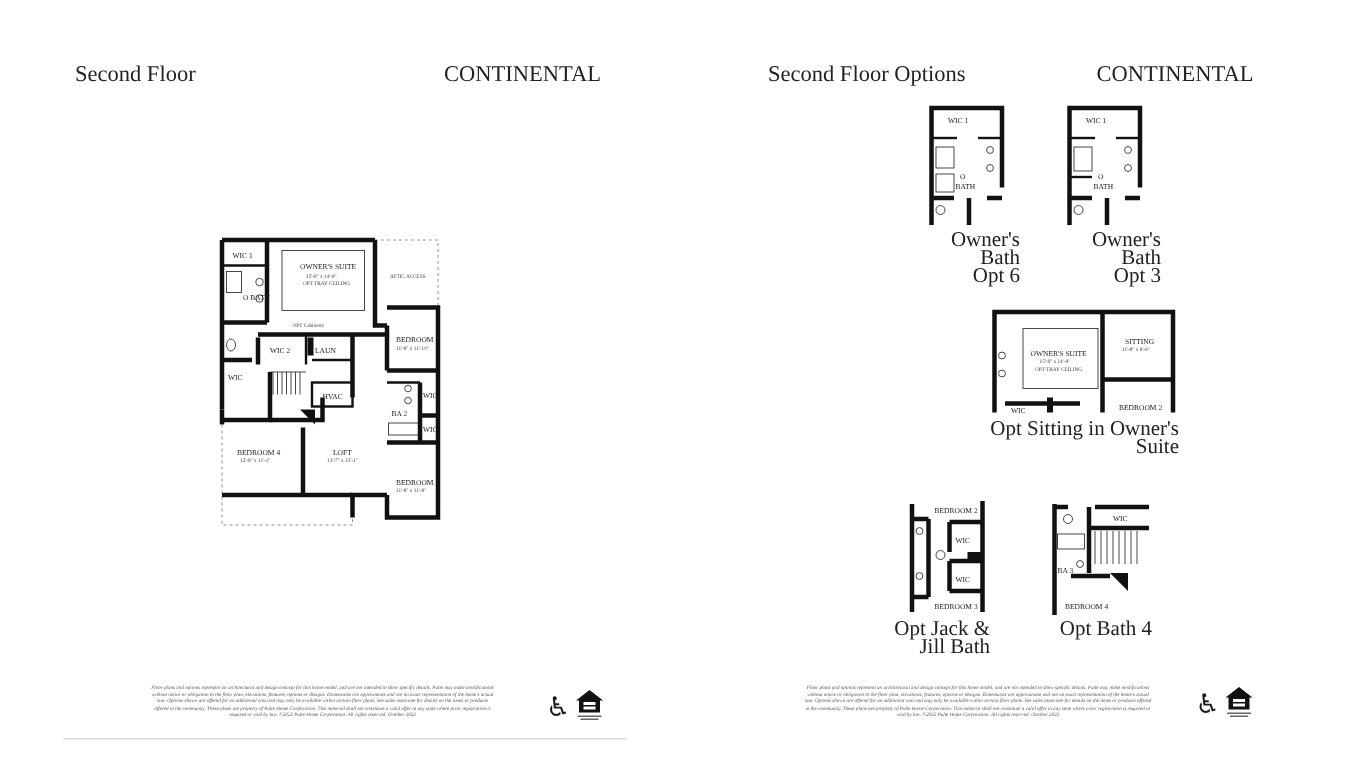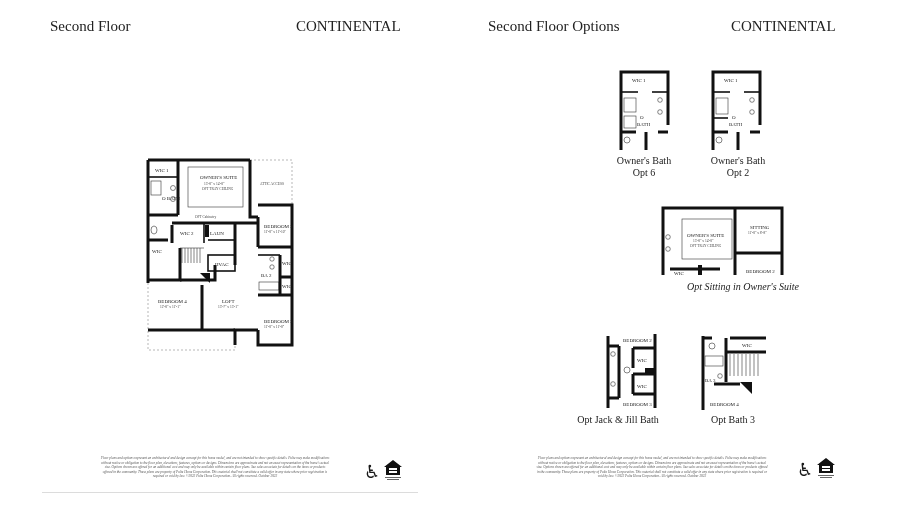--- a/index.html
+++ b/index.html
@@ -1,19 +1,19 @@
 <!DOCTYPE html>
 <html><head>
 <meta charset="utf-8">
 <style>
   html,body{margin:0;padding:0;}
   body{width:900px;height:505px;background:#ffffff;position:relative;overflow:hidden;font-family:"Liberation Serif","DejaVu Serif",serif;color:#1a1a1a;}
   .abs{position:absolute;}
-  .hdr{font-size:15px;color:#222;}
-  .cap{font-size:10px;text-align:center;color:#222;line-height:12px;}
+  .hdr{font-size:15px;color:#222;margin-top:24px;}
+  .cap{font-size:14px;text-align:right;color:#222;line-height:12px;}
   .lbl{font-size:5px;fill:#222;font-family:"Liberation Serif",serif;}
   .lbl-s{font-size:3.5px;fill:#444;font-family:"Liberation Serif",serif;}
   .disc{font-size:3.4px;line-height:4.6px;font-style:italic;color:#555;text-align:center;}
   .rule{height:1px;background:#dcdcdc;}
   svg{overflow:visible;}
   .w{stroke:#111;stroke-width:3;fill:none;}
   .wt{stroke:#111;stroke-width:1.6;fill:none;}
   .t{stroke:#333;stroke-width:0.6;fill:none;}
   .d{stroke:#888;stroke-width:0.6;fill:none;stroke-dasharray:2 2;}
 </style>
@@ -110,21 +110,21 @@
 <div class="abs" style="left:364px;top:461px;font-size:18px;font-family:'DejaVu Sans',sans-serif;">♿</div>
 <svg class="abs" style="left:383px;top:459px;" width="20" height="22" viewBox="0 0 20 22">
   <polygon points="10,1 1,8 3,8 3,16 17,16 17,8 19,8" fill="#111"></polygon>
   <rect x="6" y="9" width="8" height="2" fill="#fff"></rect>
   <rect x="6" y="12" width="8" height="2" fill="#fff"></rect>
   <rect x="2" y="18" width="16" height="1" fill="#666"></rect>
   <rect x="4" y="20" width="12" height="1" fill="#666"></rect>
 </svg>
 <div class="abs rule" style="left:42px;top:492px;width:376px;"></div>
 
-<div class="abs hdr" style="left:488px;top:18px;">Second Floor Options</div>
+<div class="abs hdr" style="left:512px;top:18px;">Second Floor Options</div>
 <div class="abs hdr" style="left:731px;top:18px;">CONTINENTAL</div>
 
 <svg class="abs" style="left:618px;top:70px;" width="52" height="80" viewBox="0 0 52 80">
   <polyline class="w" points="3,80 3,2 50,2 50,55"></polyline>
   <line class="wt" x1="3" y1="22" x2="20" y2="22"></line>
     <line class="wt" x1="34" y1="22" x2="50" y2="22"></line>
   <rect class="t" x="6" y="28" width="12" height="14"></rect>
   <rect class="t" x="6" y="46" width="12" height="12"></rect>
   <circle class="t" cx="42" cy="30" r="2.3"></circle>
     <circle class="t" cx="42" cy="42" r="2.3"></circle>
@@ -152,41 +152,41 @@
   <line class="w" x1="3" y1="62" x2="18" y2="62"></line>
     <line class="w" x1="40" y1="62" x2="50" y2="62"></line>
   <ellipse class="t" cx="9" cy="70" rx="3" ry="3"></ellipse>
   <line class="w" x1="28" y1="62" x2="28" y2="80"></line>
   <text class="lbl" x="14" y="12">WIC 1</text>
   <text class="lbl" x="22" y="49">O</text>
   <text class="lbl" x="19" y="56">BATH</text>
 </svg>
 <div class="abs cap" style="left:702px;top:155px;width:72px;">
   <div>Owner's Bath</div>
-  <div>Opt 2</div>
+  <div>Opt 3</div>
 </div>
 
 <svg class="abs" style="left:660px;top:205px;" width="126" height="72" viewBox="0 0 126 72">
   <polyline class="w" points="3,70 3,3 122,3 122,70"></polyline>
   <line class="w" x1="75" y1="3" x2="75" y2="70"></line>
   <line class="w" x1="75" y1="48" x2="122" y2="48"></line>
   <line class="w" x1="10" y1="64" x2="60" y2="64"></line>
   <rect x="38" y="60" width="4" height="10" fill="#111"></rect>
   <rect class="t" x="22" y="14" width="50" height="40"></rect>
   <circle class="t" cx="8" cy="32" r="2.3"></circle>
     <circle class="t" cx="8" cy="44" r="2.3"></circle>
   <text class="lbl" x="27" y="32">OWNER'S SUITE</text>
   <text class="lbl-s" x="33" y="37">15'-8" x 14'-8"</text>
   <text class="lbl-s" x="30" y="42">OPT TRAY CEILING</text>
   <text class="lbl" x="90" y="24">SITTING</text>
   <text class="lbl-s" x="88" y="29">11'-8" x 8'-8"</text>
   <text class="lbl" x="14" y="70">WIC</text>
   <text class="lbl" x="86" y="68">BEDROOM 2</text>
 </svg>
-<div class="abs cap" style="left:680px;top:281px;width:126px;font-style:italic;">Opt Sitting in Owner's Suite</div>
+<div class="abs cap" style="left:660px;top:281px;width:126px;">Opt Sitting in Owner's Suite</div>
 
 <svg class="abs" style="left:605px;top:332px;" width="60" height="78" viewBox="0 0 60 78">
   <line class="w" x1="3" y1="4" x2="3" y2="76"></line>
   <line class="w" x1="50" y1="2" x2="50" y2="76"></line>
   <line class="w" x1="3" y1="14" x2="14" y2="14"></line>
   <line class="w" x1="3" y1="66" x2="14" y2="66"></line>
   <line class="w" x1="14" y1="14" x2="14" y2="66"></line>
   <circle class="t" cx="8" cy="22" r="2.3"></circle>
     <circle class="t" cx="8" cy="52" r="2.3"></circle>
   <line class="w" x1="28" y1="16" x2="50" y2="16"></line>
@@ -221,21 +221,21 @@
       <line x1="42" y1="22" x2="42" y2="44"></line>
     <line x1="46" y1="22" x2="46" y2="44"></line>
       <line x1="50" y1="22" x2="50" y2="44"></line>
     <line x1="54" y1="22" x2="54" y2="44"></line>
       <line x1="58" y1="22" x2="58" y2="44"></line>
   </g>
   <text class="lbl" x="42" y="15">WIC</text>
   <text class="lbl" x="5" y="50">BA 3</text>
   <text class="lbl" x="10" y="74">BEDROOM 4</text>
 </svg>
-<div class="abs cap" style="left:698px;top:414px;width:70px;">Opt Bath 3</div>
+<div class="abs cap" style="left:698px;top:414px;width:70px;">Opt Bath 4</div>
 
 <div class="abs disc" style="left:536px;top:456px;width:232px;">Floor plans and options represent an architectural and design concept for this home model, and are not intended to show specific details. Pulte may make modifications without notice or obligation to the floor plan, elevations, features, options or designs. Dimensions are approximate and not an exact representation of the home's actual size. Options shown are offered for an additional cost and may only be available within certain floor plans. See sales associate for details on the items or products offered in the community. These plans are property of Pulte Home Corporation. This material shall not constitute a valid offer in any state where prior registration is required or void by law. ©2022 Pulte Home Corporation. All rights reserved. October 2022</div>
 <div class="abs" style="left:797px;top:459px;font-size:18px;font-family:'DejaVu Sans',sans-serif;">♿</div>
 <svg class="abs" style="left:816px;top:457px;" width="20" height="22" viewBox="0 0 20 22">
   <polygon points="10,1 1,8 3,8 3,16 17,16 17,8 19,8" fill="#111"></polygon>
   <rect x="6" y="9" width="8" height="2" fill="#fff"></rect>
   <rect x="6" y="12" width="8" height="2" fill="#fff"></rect>
   <rect x="2" y="18" width="16" height="1" fill="#666"></rect>
   <rect x="4" y="20" width="12" height="1" fill="#666"></rect>
 </svg>

